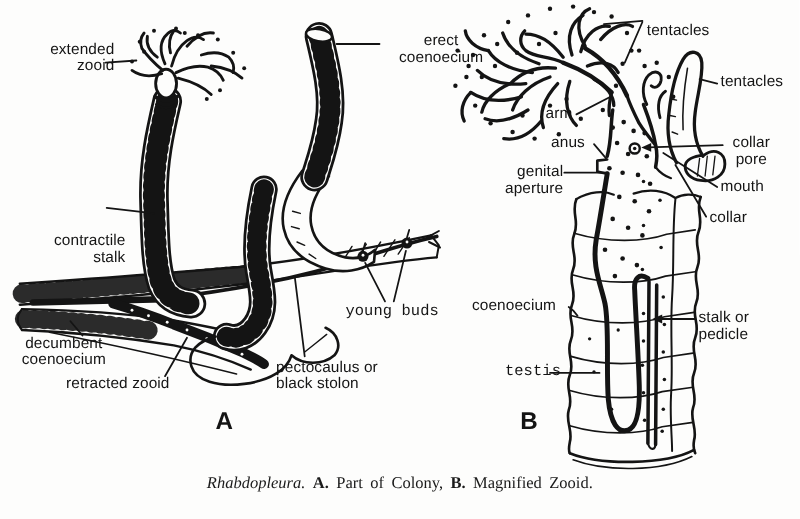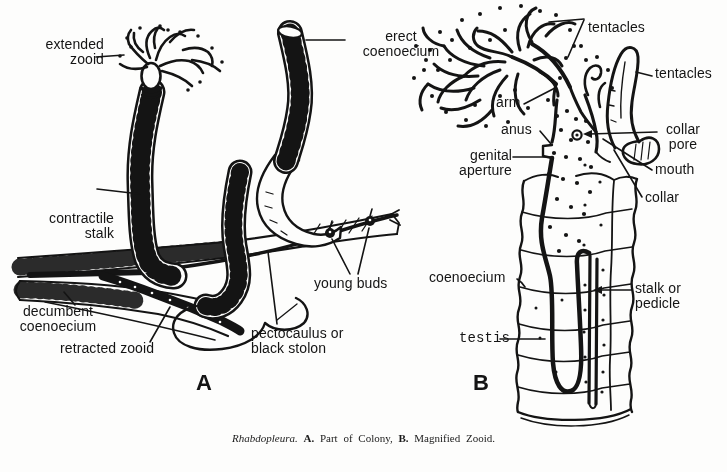--- a/index.html
+++ b/index.html
@@ -13,21 +13,21 @@
     white-space:pre-line;letter-spacing:.1px;
   }
   .lbl.r{text-align:right;}
   .lbl.c{text-align:center;}
   .lbl.nw{white-space:nowrap;}
   .panel-letter{
     position:absolute;font-size:22px;font-weight:700;color:#141414;
   }
   .caption{
     position:absolute;left:0;top:432px;width:727px;text-align:center;
-    font-family:"Liberation Serif","DejaVu Serif",serif;font-size:11px;color:#1a1a1a;
+    font-family:"Liberation Serif","DejaVu Serif",serif;font-size:15px;color:#1a1a1a;
     word-spacing:3px;white-space:nowrap;
   }
   .caption .sp{font-style:italic;}
   .caption .bd{font-weight:700;}
 </style>
 </head>
 <body>
 
 <div class="stage">
 
@@ -316,21 +316,21 @@
 zooid</div>
   <div class="lbl c" style="left:328px;top:29px;width:90px;margin-left:28px;">erect
 coenoecium</div>
   <div class="lbl r" style="left:26px;top:167px;width:88px;margin-top:44px;">contractile
 stalk</div>
   <div class="lbl c" style="left:8px;top:304px;width:100px;">decumbent
 coenoecium</div>
   <div class="lbl" style="left:251px;top:326px;width:110px;">pectocaulus or
 black stolon</div>
   <div class="lbl nw" style="left:60px;top:341px;">retracted zooid</div>
-  <div class="lbl nw" style="left:314px;top:276px;">young buds</div>
+  <div class="lbl nw" style="left:314px;top:276px;font-family:Liberation Mono, monospace;">young buds</div>
   <div class="panel-letter" style="left:196px;top:370px;">A</div>
 
   <div class="lbl nw" style="left:588px;top:20px;">tentacles</div>
   <div class="lbl nw" style="left:655px;top:66px;">tentacles</div>
   <div class="lbl nw" style="left:496px;top:95px;">arm</div>
   <div class="lbl nw" style="left:501px;top:122px;">anus</div>
   <div class="lbl r" style="left:446px;top:148px;width:66px;">genital
 aperture</div>
   <div class="lbl c" style="left:658px;top:122px;width:50px;">collar
 pore</div>

